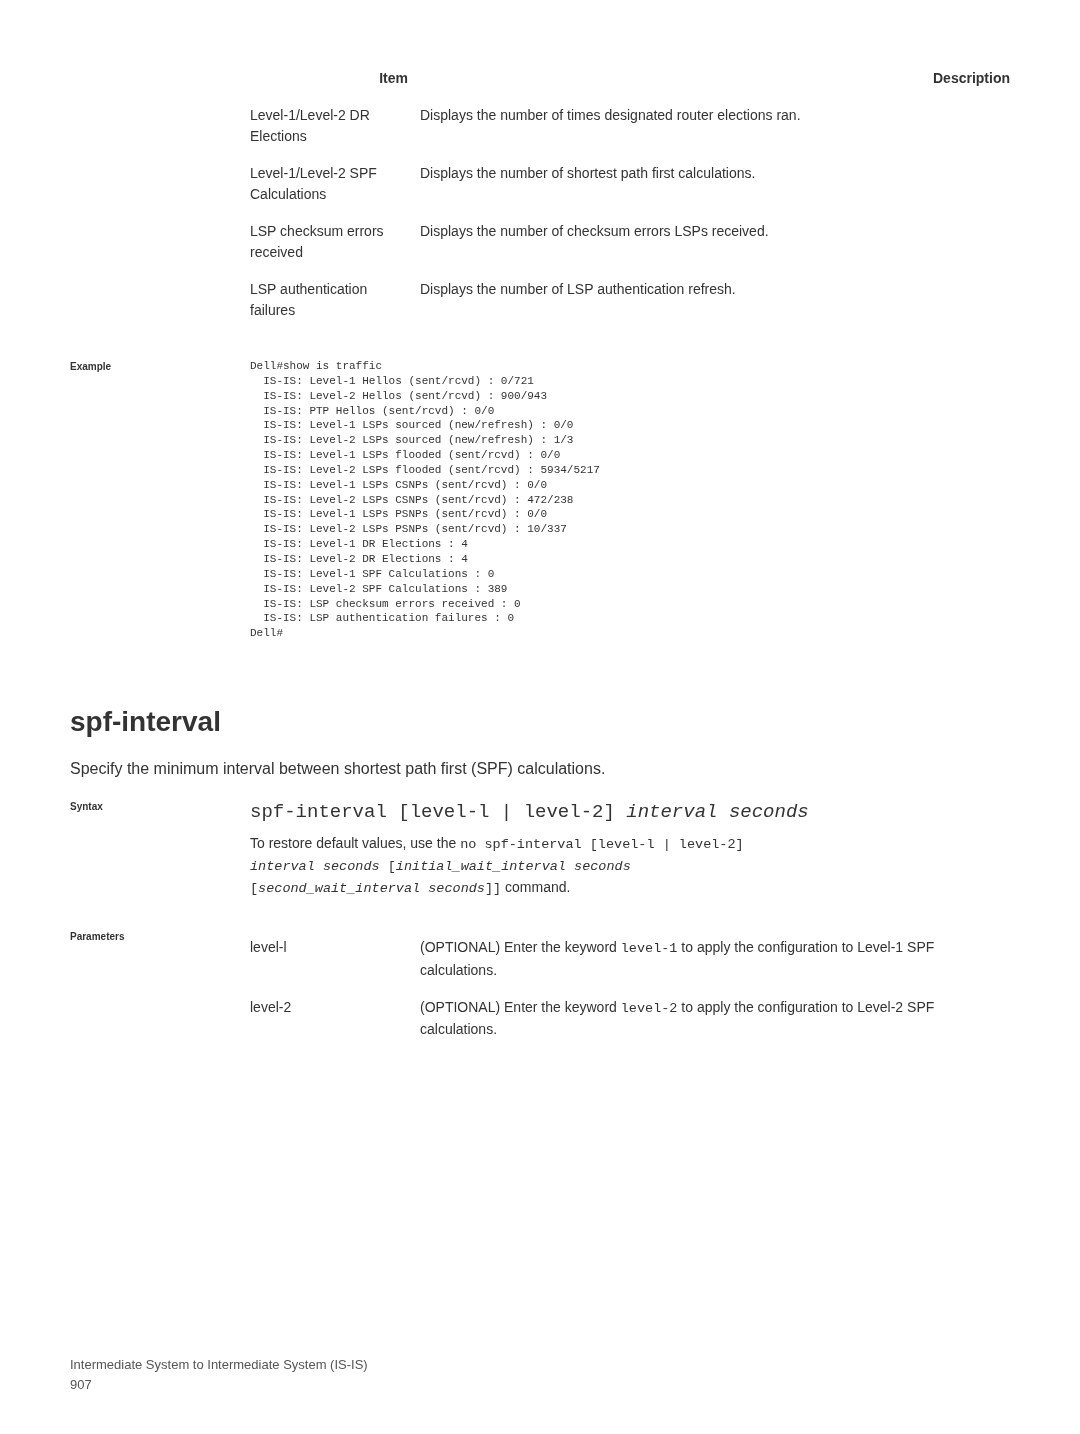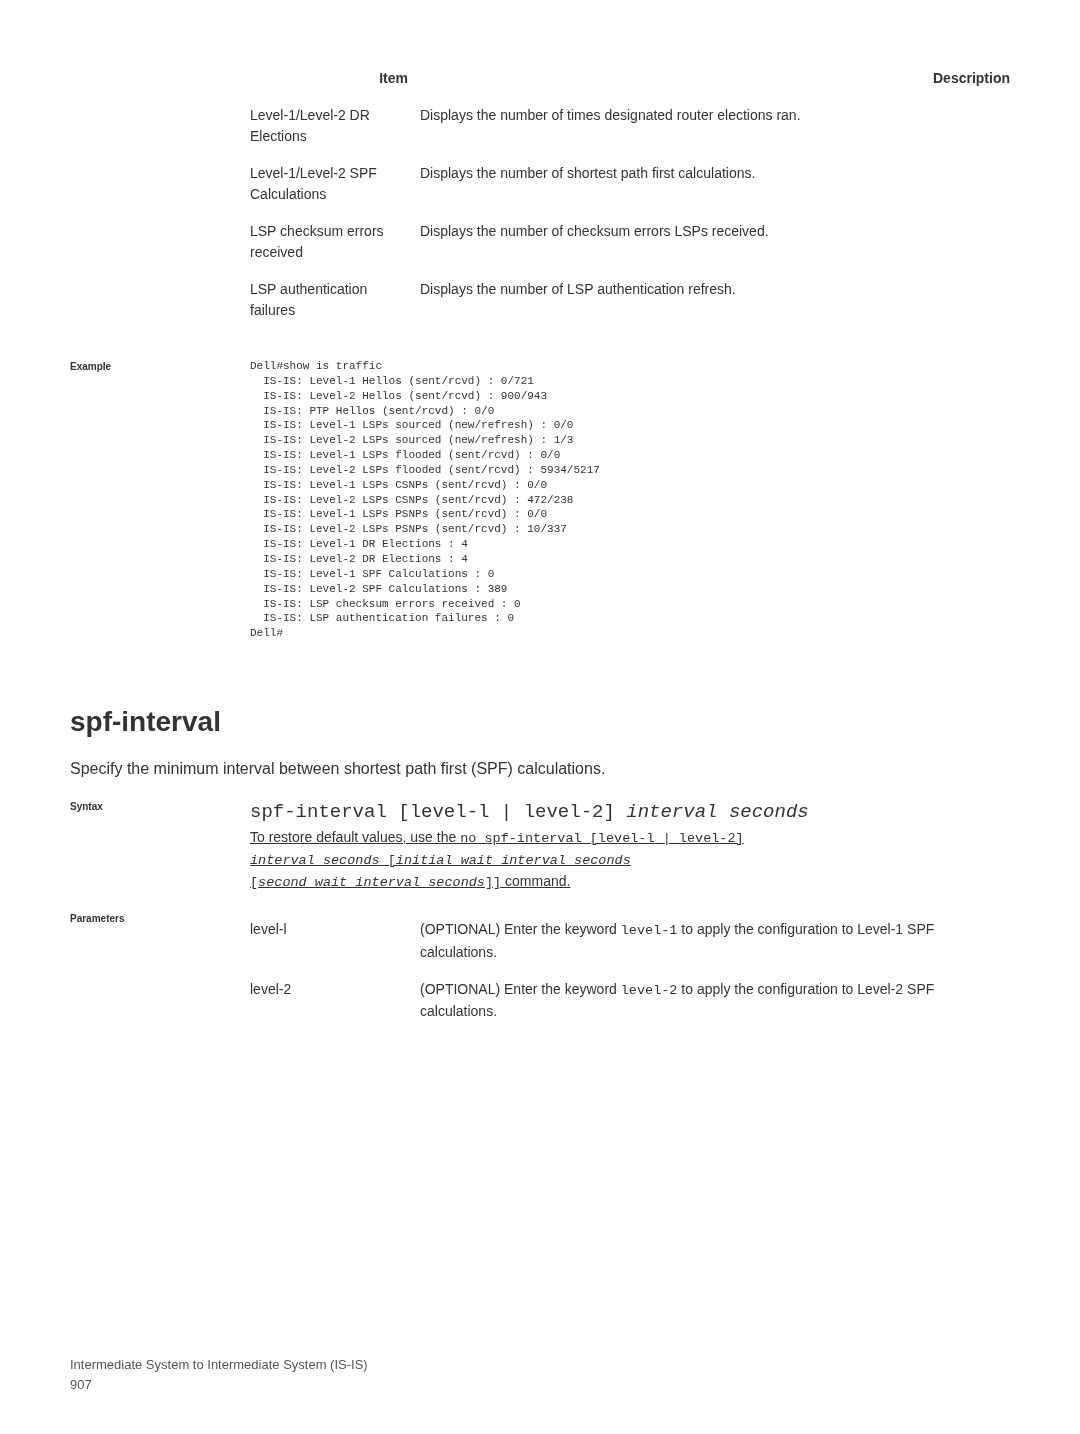--- a/index.html
+++ b/index.html
@@ -42,21 +42,21 @@
     line-height: 1.45;
   }
   .syntax-text .italic { font-style: italic; }
   .syntax-prose {
     font-family: -apple-system, BlinkMacSystemFont, "Segoe UI", Arial, sans-serif;
     font-size: 14px;
     line-height: 1.5;
   }
   .mono { font-family: "Courier New", monospace; font-size: 13.5px; }
   .italic-mono { font-family: "Courier New", monospace; font-style: italic; font-size: 13.5px; }
-  .params-block { display: flex; margin-top: 18px; }
+  .params-block { display: flex; margin-top: 30px; }
   .params-rows { flex: 1; }
   .param-row { display: flex; padding: 8px 0; }
   .param-name { width: 170px; font-weight: 400; }
   .param-desc { flex: 1; }
   .footer {
     position: absolute;
     bottom: 40px;
     left: 70px;
     right: 70px;
     display: flex;
@@ -117,21 +117,21 @@
 
 <h2 class="section">spf-interval</h2>
 <p class="intro">Specify the minimum interval between shortest path first (SPF) calculations.</p>
 
 <div class="syntax-block">
   <div class="label-col">Syntax</div>
   <div>
     <div class="syntax-text">
       <span>spf-interval [level-l | level-2] </span><span class="italic">interval seconds</span>
     </div>
-    <div class="syntax-prose" style="text-decoration:underline;">
+    <div class="syntax-prose" style="margin-top:6px;">
       <span>To restore default values, use the </span><span class="mono">no spf-interval [level-l | level-2]</span>
       <br>
       <span class="italic-mono">interval seconds</span><span class="mono"> [</span><span class="italic-mono">initial_wait_interval seconds</span>
       <br>
       <span class="mono">[</span><span class="italic-mono">second_wait_interval seconds</span><span class="mono">]]</span><span> command.</span>
     </div>
   </div>
 </div>
 
 <div class="params-block">

